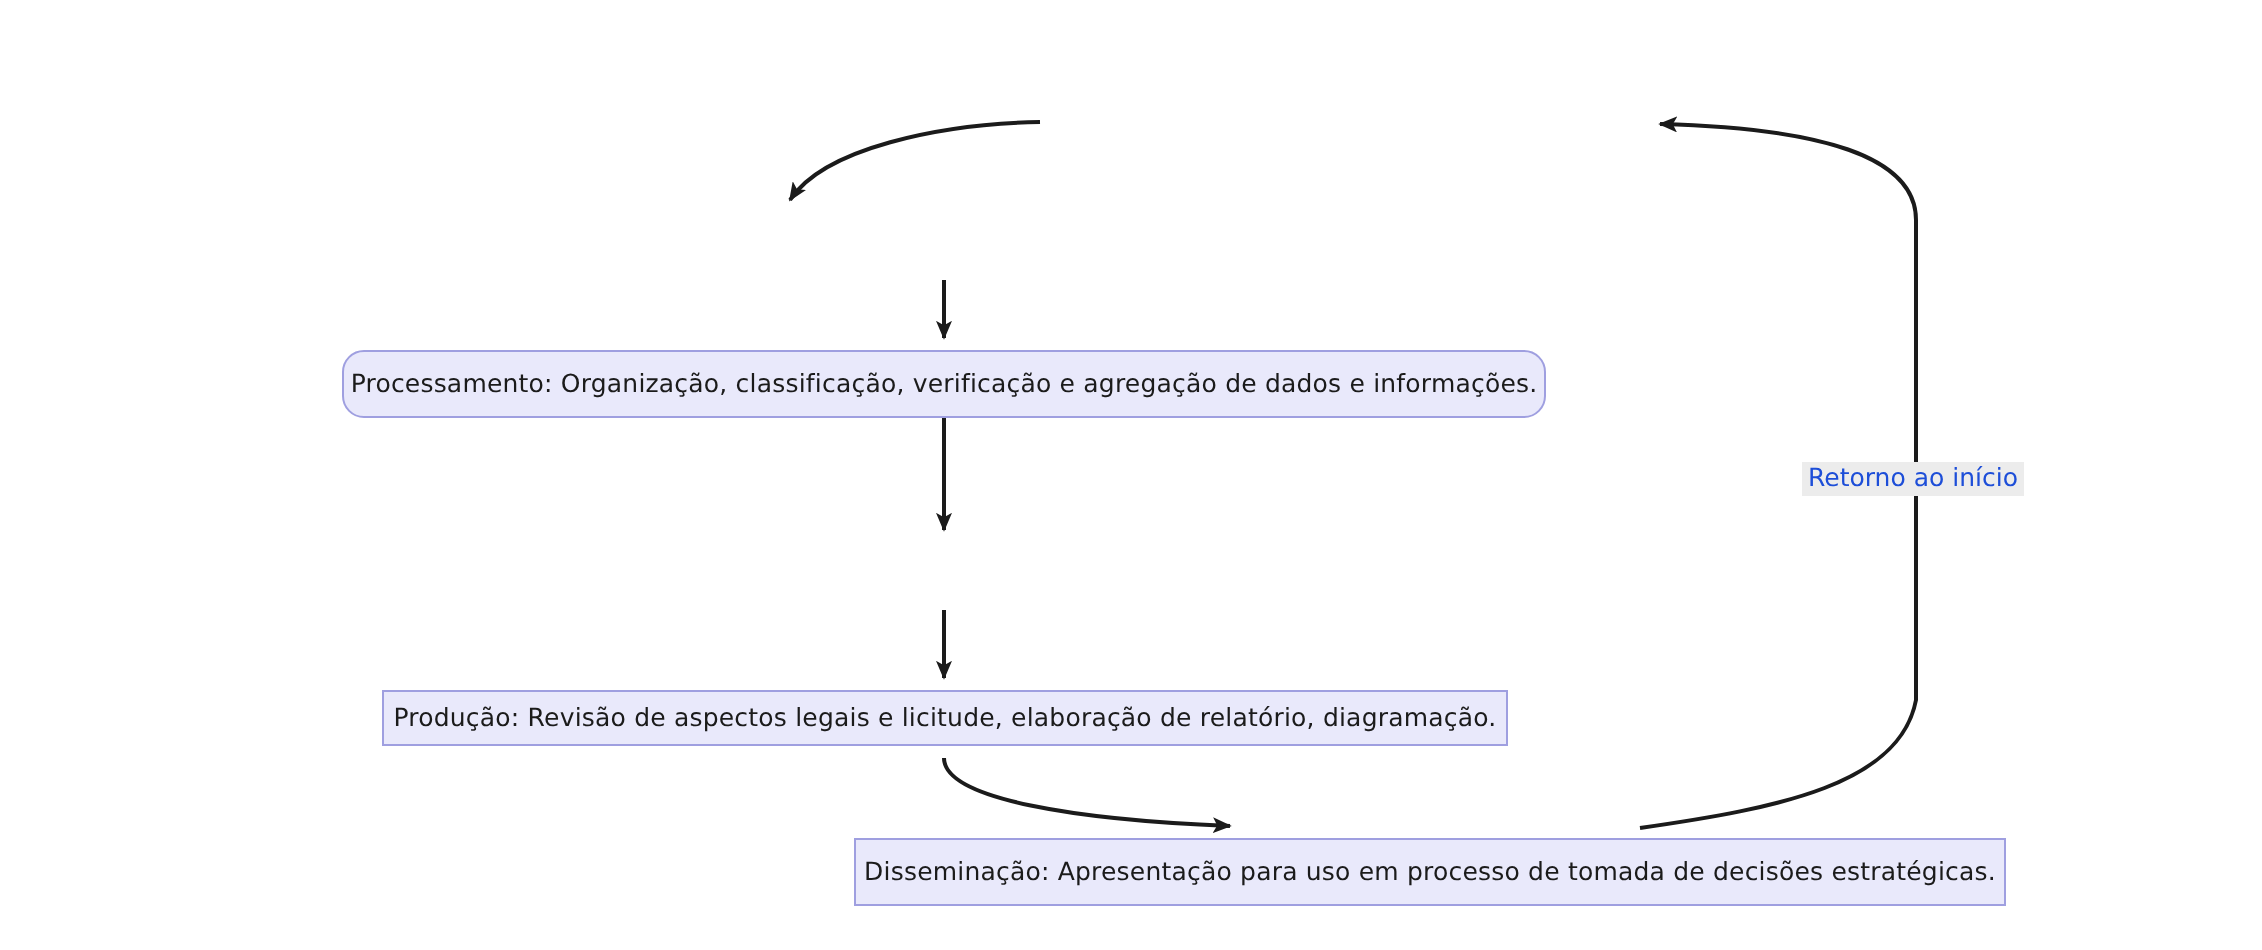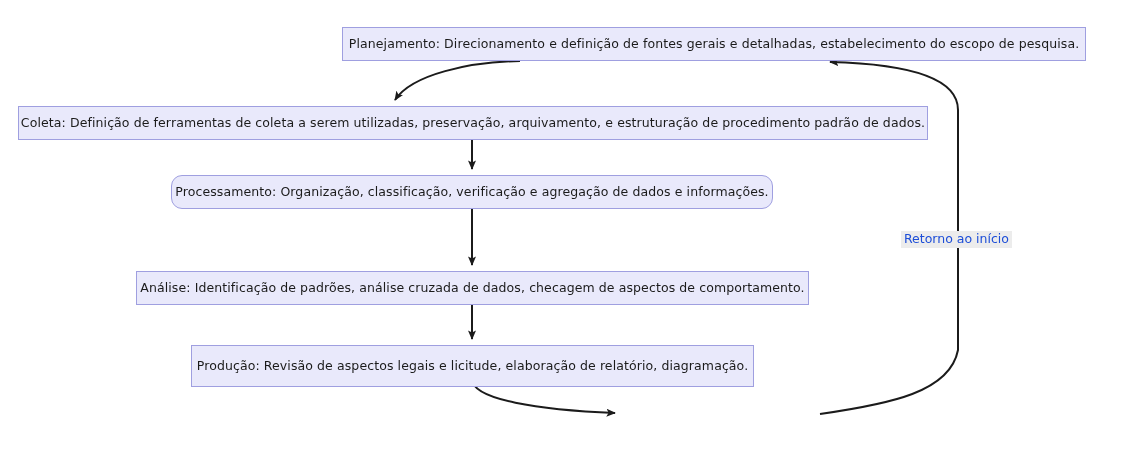--- a/index.html
+++ b/index.html
@@ -72,36 +72,30 @@
 
     <path d="M 472,209 L 472,265" fill="none" stroke="#1b1b1b" stroke-width="2" marker-end="url(#arrowhead)"></path>
 
     <path d="M 472,305 L 472,339" fill="none" stroke="#1b1b1b" stroke-width="2" marker-end="url(#arrowhead)"></path>
 
     <path d="M 472,379 C 472,400 540,410 615,413" fill="none" stroke="#1b1b1b" stroke-width="2" marker-end="url(#arrowhead)"></path>
 
     <path d="M 820,414 C 890,404 950,392 958,350 L 958,110 C 958,78 910,64 830,62" fill="none" stroke="#1b1b1b" stroke-width="2" marker-end="url(#arrowhead)"></path>
   </svg>
 
-  <div class="node-box" style="left:342px; top:27px; width:744px; height:34px;">
-    <span class="node-label">Planejamento: Direcionamento e definição de fontes gerais e detalhadas, estabelecimento do escopo de pesquisa.</span>
-  </div>
 
-  <div class="node-box" style="left:18px; top:106px; width:910px; height:34px;">
-    <span class="node-label">Coleta: Definição de ferramentas de coleta a serem utilizadas, preservação, arquivamento, e estruturação de procedimento padrão de dados.</span>
-  </div>
 
   <div class="node-box" style="left:171px; top:175px; width:602px; height:34px;border-radius:11px;">
     <span class="node-label">Processamento: Organização, classificação, verificação e agregação de dados e informações.</span>
   </div>
 
-  <div class="node-box" style="left:136px; top:271px; width:673px; height:34px;">
-    <span class="node-label">Análise: Identificação de padrões, análise cruzada de dados, checagem de aspectos de comportamento.</span>
-  </div>
 
-  <div class="node-box" style="left:191px; top:345px; width:563px; height:42px;">
+  <div class="node-box" style="left:191px; top:345px; width:563px; height:28px;">
     <span class="node-label">Produção: Revisão de aspectos legais e licitude, elaboração de relatório, diagramação.</span>
   </div>
 
+  <div class="node-box" style="left:427px; top:419px; width:576px; height:34px;">
+    <span class="node-label">Disseminação: Apresentação para uso em processo de tomada de decisões estratégicas.</span>
+  </div>
 
   <div class="edge-label" style="left:901px; top:231px;">Retorno ao início</div>
 
 </div>
 
 </body></html>

